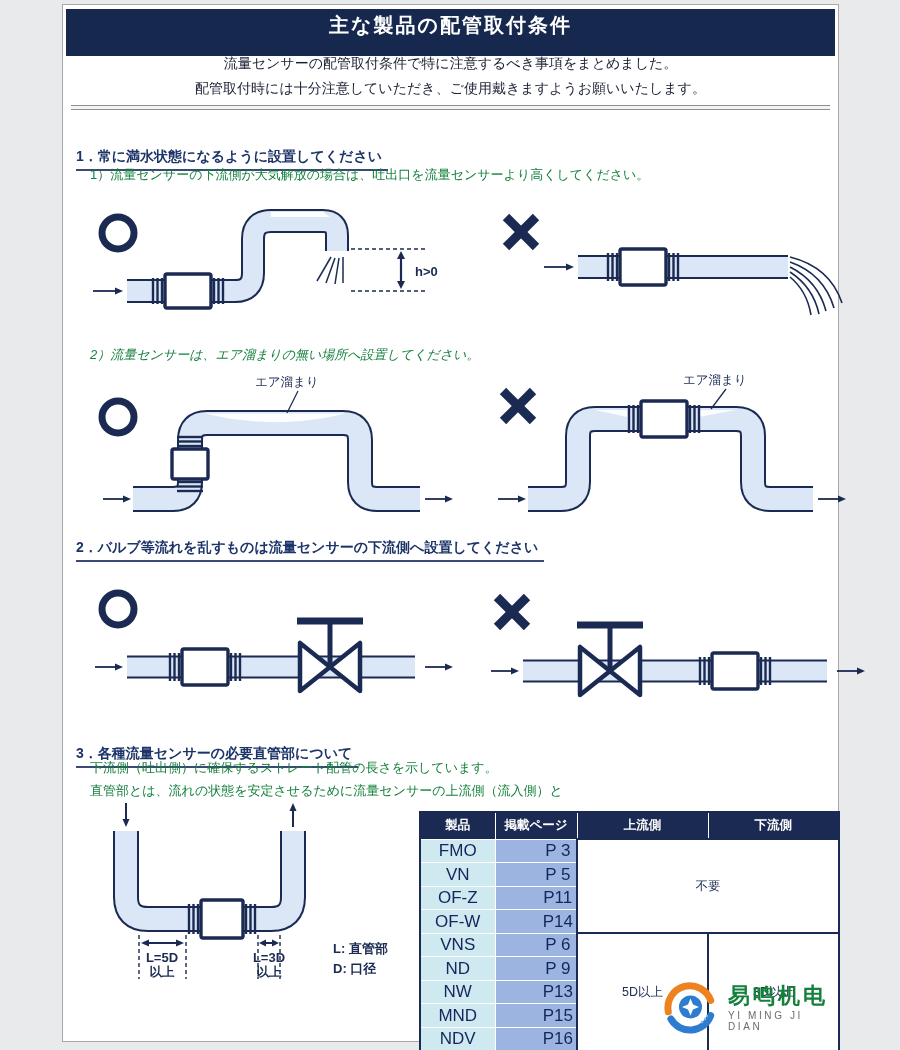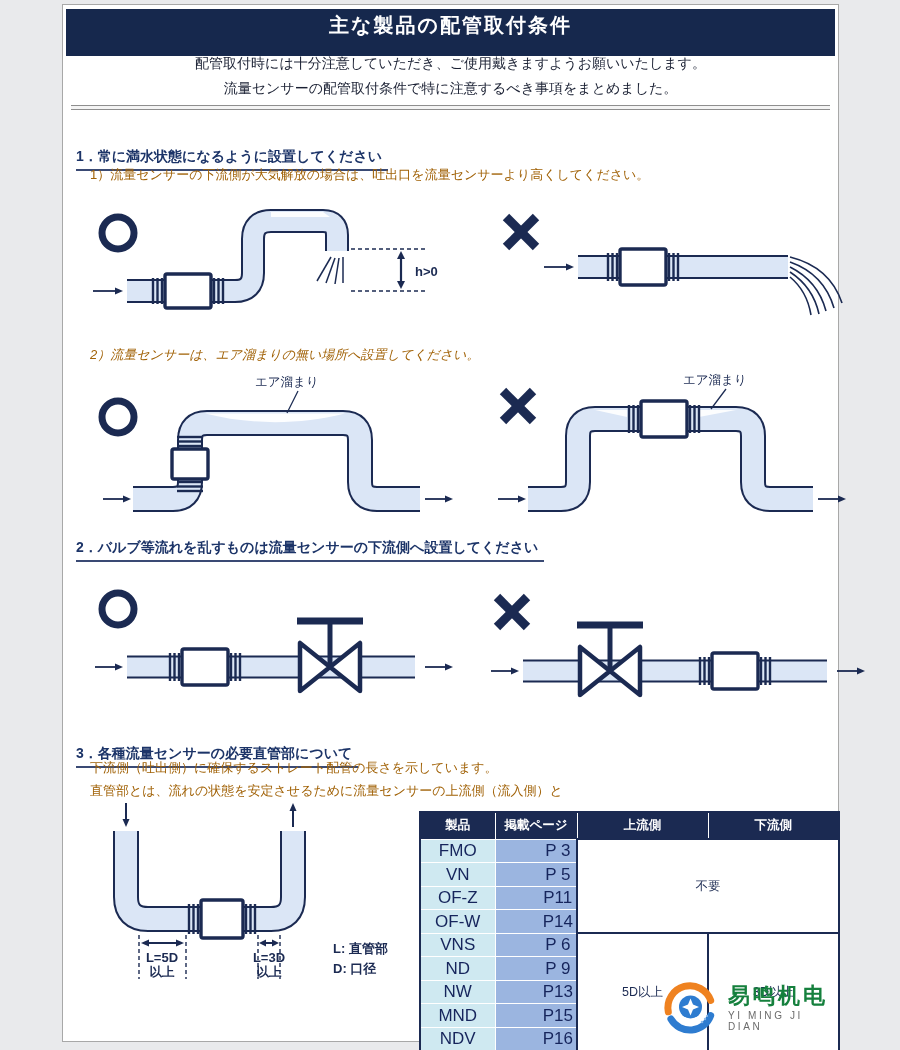--- a/index.html
+++ b/index.html
@@ -35,21 +35,21 @@
     background:#f4f4f4;
   }
   .sec-heading {
     font-size:14px; font-weight:bold; color:#1c3468;
     border-bottom:2px solid #3a4a74; padding:0 6px 3px 0;
     display:inline-block; white-space:nowrap;margin-top:15px;
   }
   .h1 { left:13px; top:128px; }
   .h2 { left:13px; top:519px; }
   .h3 { left:13px; top:725px; }
-  .body-text { font-size:13px; color:#a16207; white-space:nowrap; }
+  .body-text { font-size:13px; color:#15803d; white-space:nowrap; }
   .item1 { left:27px; top:161px; }
   .item2 { left:27px; top:341px;font-style:italic; }
   .note2 { left:27px; top:551px; }
   .desc3 { left:27px; top:751px; line-height:23px; }
 
   svg { display:block; overflow:visible; }
   svg text { font-family:"Liberation Sans","DejaVu Sans",sans-serif; }
   .pipe-outline { fill:none; stroke:#1b2a52; stroke-linejoin:round; }
   .pipe-fill    { fill:none; stroke:#dbe6f6; stroke-linejoin:round; }
   .ring  { fill:none; stroke:#1b2a52; stroke-width:7; }
@@ -91,22 +91,22 @@
   .logo-text-en { font-size:10px; color:#6b6b6b; letter-spacing:2.6px; margin-top:2px; }
 </style>
 </head>
 <body>
 
 <div class="card">
 
   <div class="abs title-bar">主な製品の配管取付条件</div>
 
   <div class="abs intro">
+    <div>流量センサーの配管取付条件で特に注意するべき事項をまとめました。</div>
     <div>配管取付時には十分注意していただき、ご使用戴きますようお願いいたします。</div>
-    <div>流量センサーの配管取付条件で特に注意するべき事項をまとめました。</div>
   </div>
 
   <div class="abs rule-double"></div>
 
   <div class="abs h1"><span class="sec-heading">1．常に満水状態になるように設置してください</span></div>
   <div class="abs body-text item1">1）流量センサーの下流側が大気解放の場合は、吐出口を流量センサーより高くしてください。</div>
 
   <svg class="abs d1o" width="380" height="145" viewBox="0 0 380 145">
     <circle class="ring" cx="33" cy="42" r="16"></circle>
     <g>

